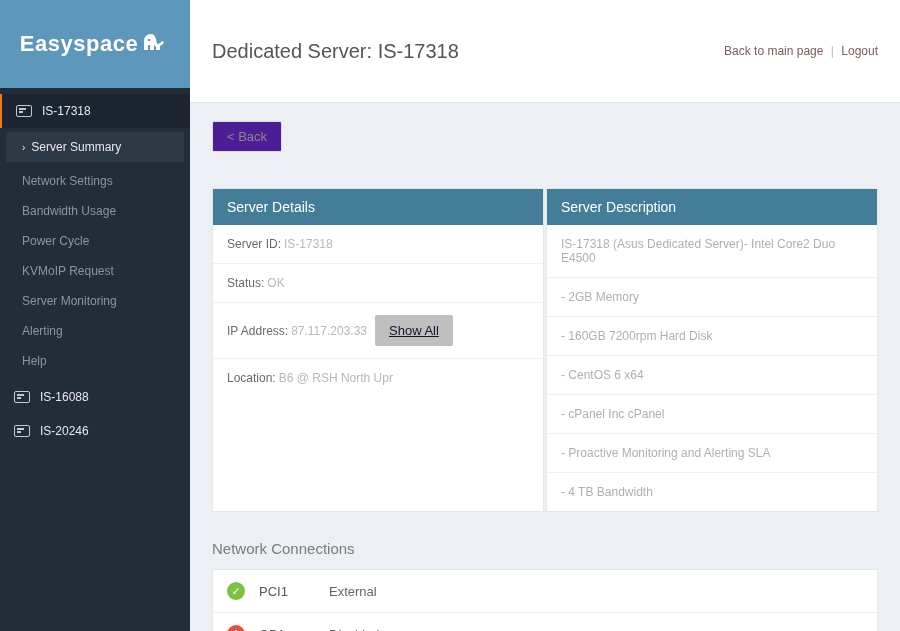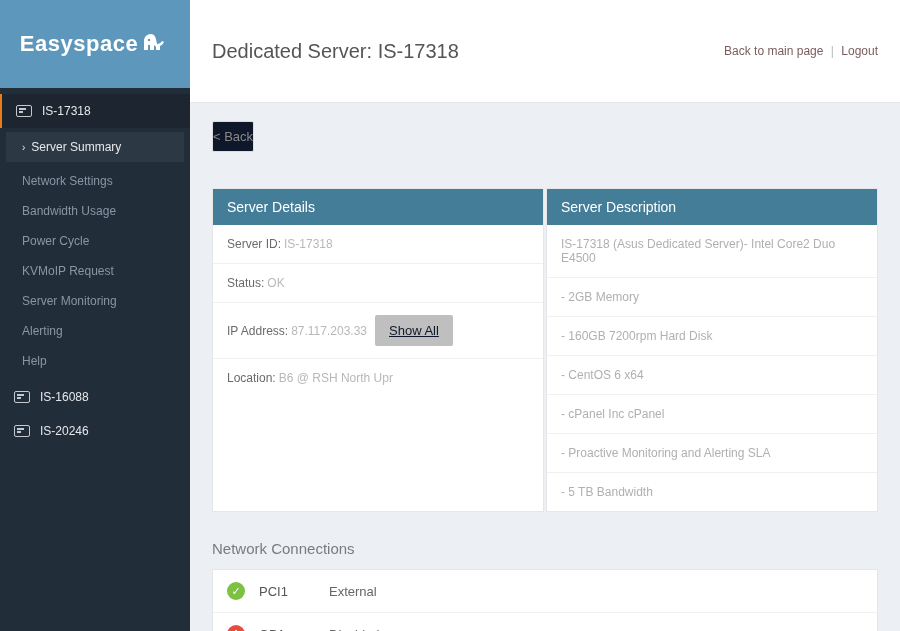--- a/index.html
+++ b/index.html
@@ -23,21 +23,21 @@
     .nav-sub-item.active .chev { color: #e6e8eb; }
     .chev { font-size: 10px; margin-right: 6px; color: #8a95a3; }
     
     .main { flex: 1; display: flex; flex-direction: column; overflow: hidden; }
     .topbar { height: 103px; background: #fff; display: flex; align-items: center; justify-content: space-between; padding: 15px 22px; border-bottom: 1px solid #e6e6e6; }
     .page-title { font-size: 20px; color: #555; font-weight: 400; }
     .top-links { font-size: 12px; color: #7a5c5c; }
     .top-links a { color: #7a5c5c; text-decoration: none; cursor: pointer; }
     .top-sep { color: #bbb; margin: 0 4px; }
     .content { padding: 18px 22px; overflow-y: auto; flex: 1; }
-    .back-button { background: #0f172a; border: 1px solid #ddd; color: #888; padding: 7px 0; font-size: 13px; border-radius: 2px; cursor: pointer; }
+    .back-button { background: #4c1d95; border: 1px solid #ddd; color: #888; padding: 7px 14px; font-size: 13px; border-radius: 2px; cursor: pointer; }
     .row2 { display: flex; gap: 2px; margin-top: 36px; }
     .panel { background: #fff; border: 1px solid #e6e6e6; flex: 1; min-width: 0; }
     .panel-head { background: #447d98; color: #fff; padding: 10px 14px; font-size: 14px; font-weight: 400; }
     .panel-body { padding: 0; }
     .detail-row { padding: 12px 14px; border-bottom: 1px solid #f0f0f0; font-size: 12px; color: #7a7a7a; display: flex; align-items: center; }
     .detail-row:last-child { border-bottom: none; }
     .detail-row .lbl { color: #6a6a6a; }
     .detail-row .val { margin-left: 3px; color: #b8b8b8; }
     .show-all-btn { background: #bfbfbf; color: #0f172a; border: none; padding: 8px 14px; margin-left: 8px; border-radius: 2px; font-size: 13px; cursor: pointer; text-decoration: underline; }
     .desc-row { padding: 12px 14px; border-bottom: 1px solid #f0f0f0; font-size: 12px; color: #b0b0b0; }
@@ -148,21 +148,21 @@
         </div>
         <div class="panel">
           <div class="panel-head">Server Description</div>
           <div class="panel-body">
             <div class="desc-row">IS-17318 (Asus Dedicated Server)- Intel Core2 Duo E4500</div>
             <div class="desc-row">- 2GB Memory</div>
             <div class="desc-row">- 160GB 7200rpm Hard Disk</div>
             <div class="desc-row">- CentOS 6 x64</div>
             <div class="desc-row">- cPanel Inc cPanel</div>
             <div class="desc-row">- Proactive Monitoring and Alerting SLA</div>
-            <div class="desc-row">- 5 TB Bandwidth</div>
+            <div class="desc-row">- 4 TB Bandwidth</div>
           </div>
         </div>
       </div>
 
       <div class="section">
         <h2 class="section-title">Network Connections</h2>
         <div class="list-card">
           <div class="list-row">
             <span class="status-icon status-ok">✓</span>
             <span class="col1">PCI1</span>

